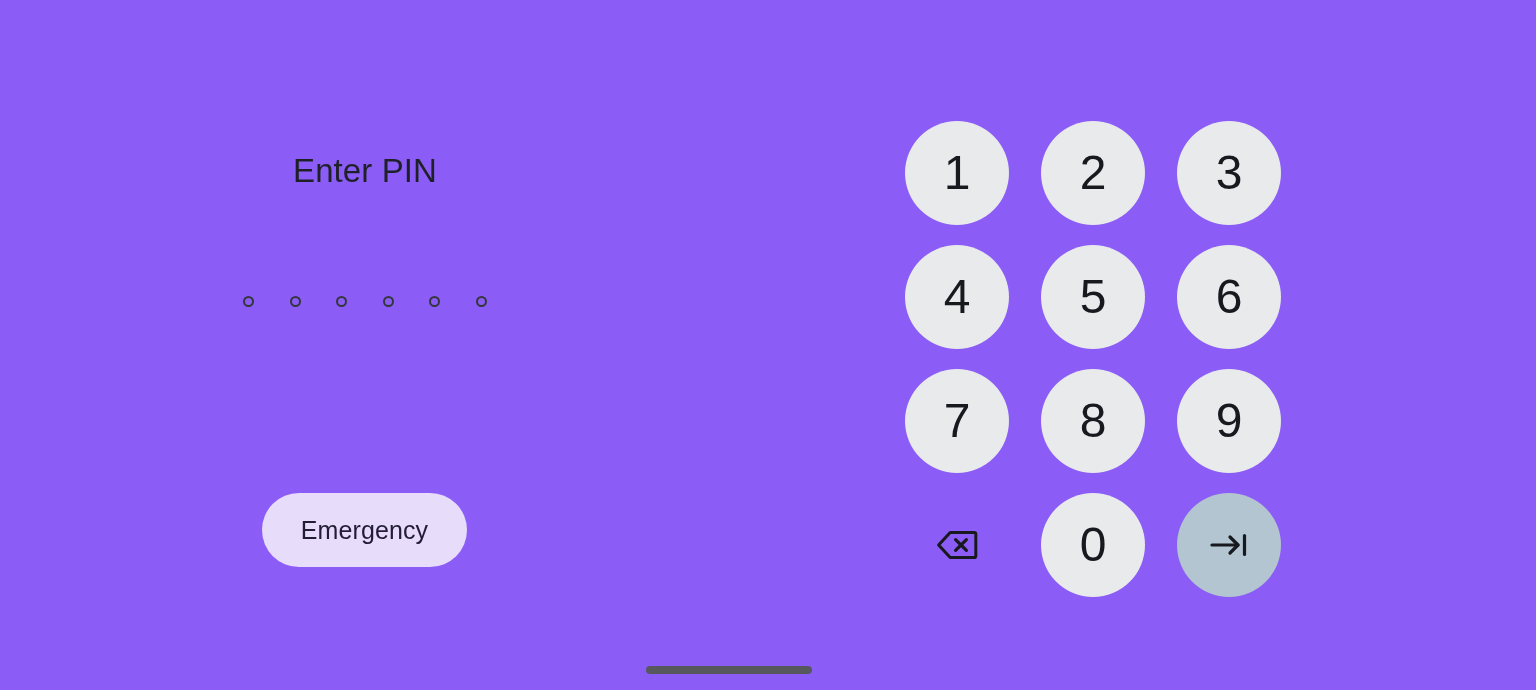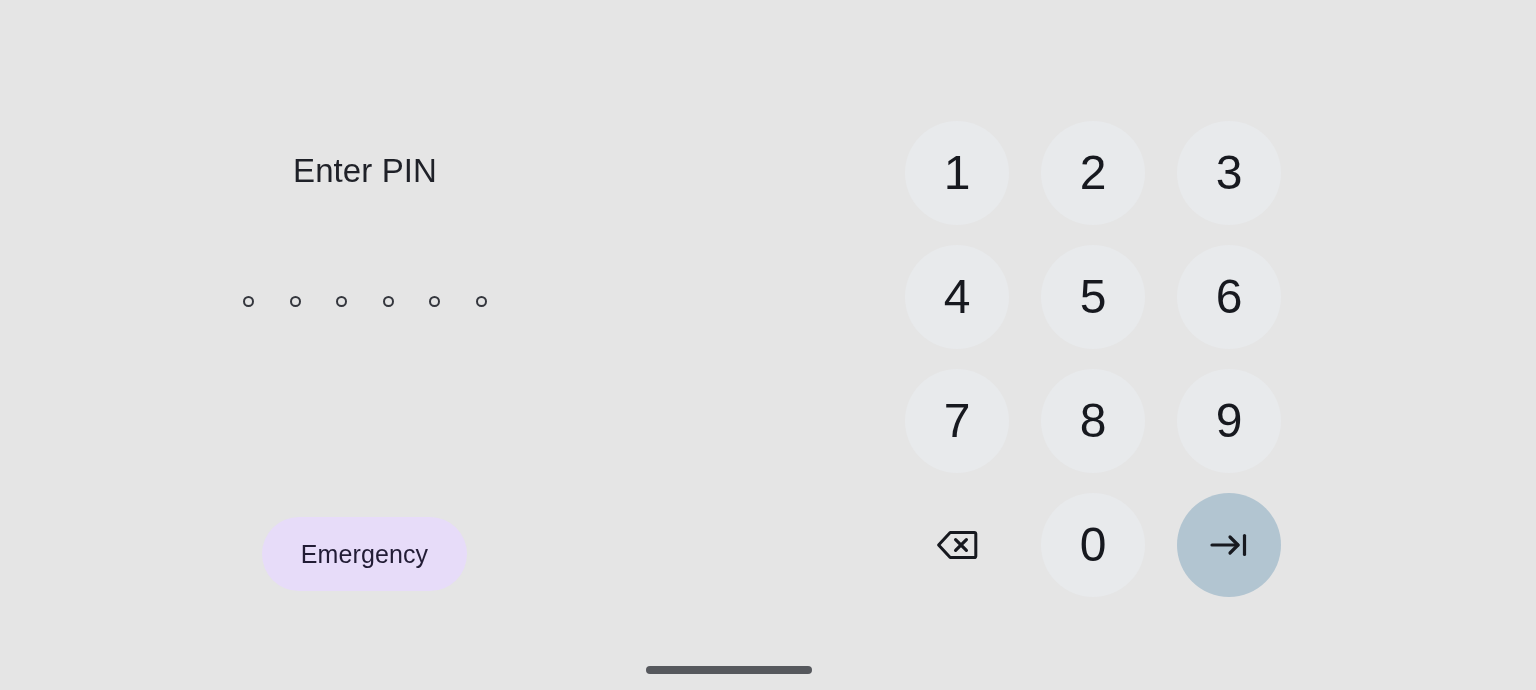--- a/index.html
+++ b/index.html
@@ -15,21 +15,21 @@
     overflow: hidden;
     position: relative;
     -webkit-font-smoothing: antialiased;
   }
 
   #screen {
     position: absolute;
     left: 0; top: 0;
     width: 1536px;
     height: 690px;
-    background: #e5e5e5;
+    background: #8b5cf6;
   }
 
   
   #left-panel {
     position: absolute;
     left: 0;
     top: 0;
     width: 730px;
     height: 690px;
   }
@@ -62,21 +62,21 @@
     width: 7px;
     height: 7px;
     border-radius: 50%;
     border: 2.6px solid #34363d;
     box-sizing: content-box;
   }
 
   #emergency-button {
     position: absolute;
     left: 262px;
-    top: 517px;
+    top: 493px;
     width: 205px;
     height: 74px;
     border-radius: 37px;
     background: #e7dcf9;
     border: none;
     padding: 0;
     display: flex;
     align-items: center;
     justify-content: center;
     cursor: pointer;

